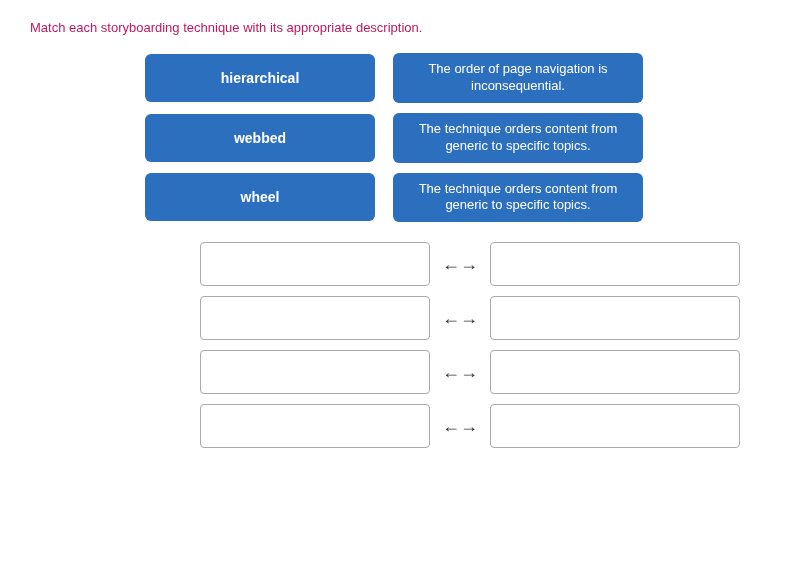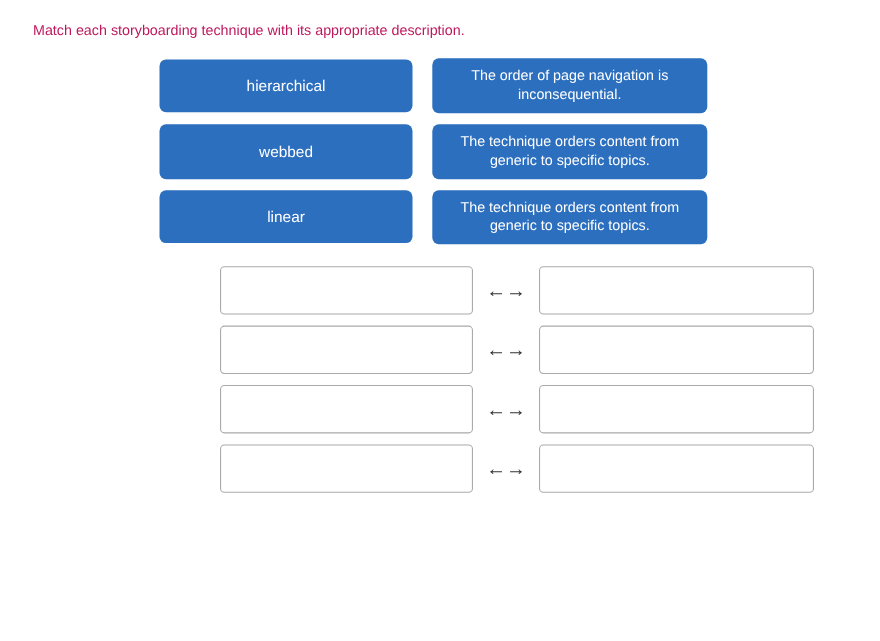--- a/index.html
+++ b/index.html
@@ -28,21 +28,21 @@
       color: #fff;
       border-radius: 6px;
       width: 230px;
       min-height: 48px;
       display: flex;
       align-items: center;
       justify-content: center;
       text-align: center;
       padding: 8px 12px;
       font-size: 14px;
-      font-weight: normal;
+      font-weight: bold;
     }
     .description-box {
       background: #2c6fbe;
       color: #fff;
       border-radius: 6px;
       width: 250px;
       min-height: 48px;
       display: flex;
       align-items: center;
       justify-content: center;
@@ -81,27 +81,27 @@
   <div class="instructions">Match each storyboarding technique with its appropriate description.</div>
 
   <div style="display:flex; flex-direction:column; gap:10px; margin-bottom:20px; margin-left:115px;">
 
     <div style="display:flex; align-items:center; gap:18px;">
       <div class="term-box">hierarchical</div>
       <div class="description-box">The order of page navigation is inconsequential.</div>
     </div>
 
 
-    <div style="display:flex; gap:18px;">
+    <div style="display:flex; align-items:center; gap:18px;">
       <div class="term-box">webbed</div>
       <div class="description-box">The technique orders content from generic to specific topics.</div>
     </div>
 
     <div style="display:flex; align-items:center; gap:18px;">
-      <div class="term-box">linear</div>
+      <div class="term-box">wheel</div>
       <div class="description-box">The technique orders content from generic to specific topics.</div>
     </div>
   </div>
 
   <div style="display:flex; flex-direction:column; gap:10px; margin-left:170px;">
 
     <div style="display:flex; align-items:center; gap:10px;">
       <div class="answer-left"></div>
       <div class="arrow-symbol">←→</div>
       <div class="answer-right"></div>

